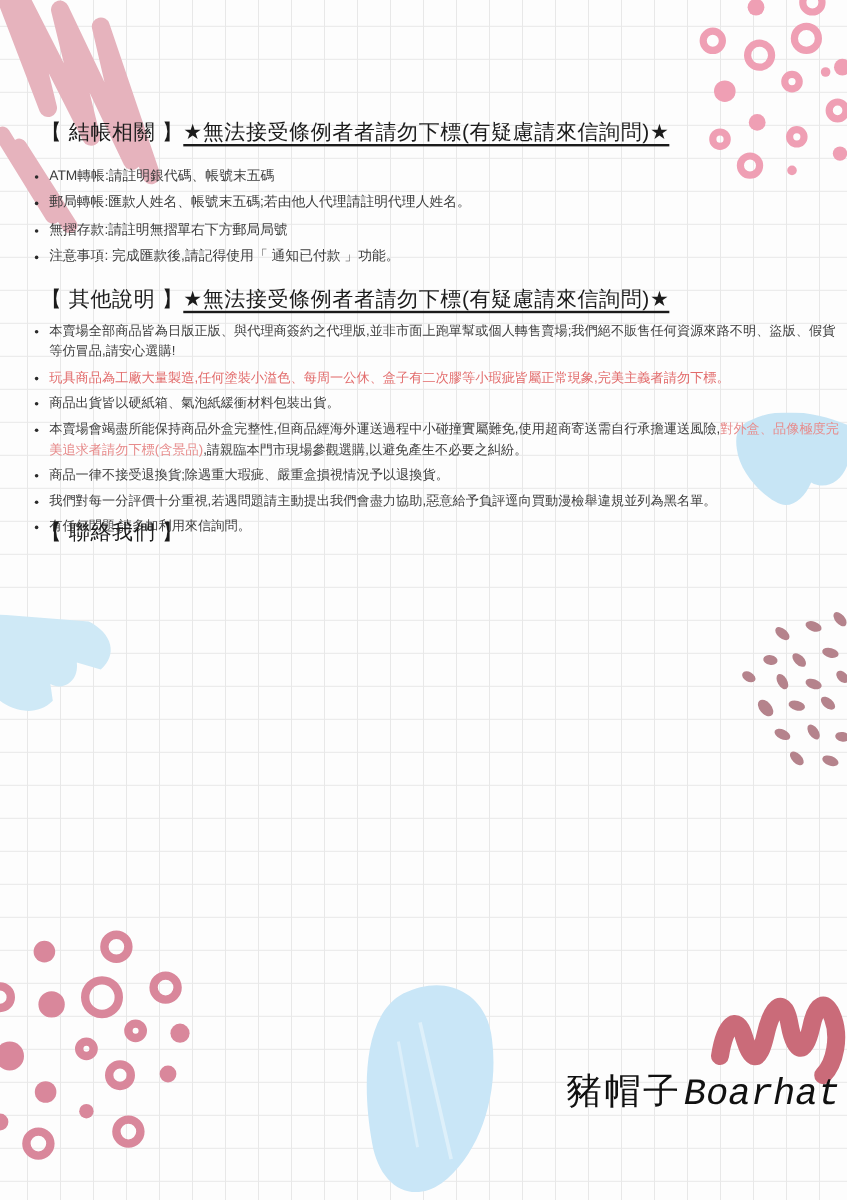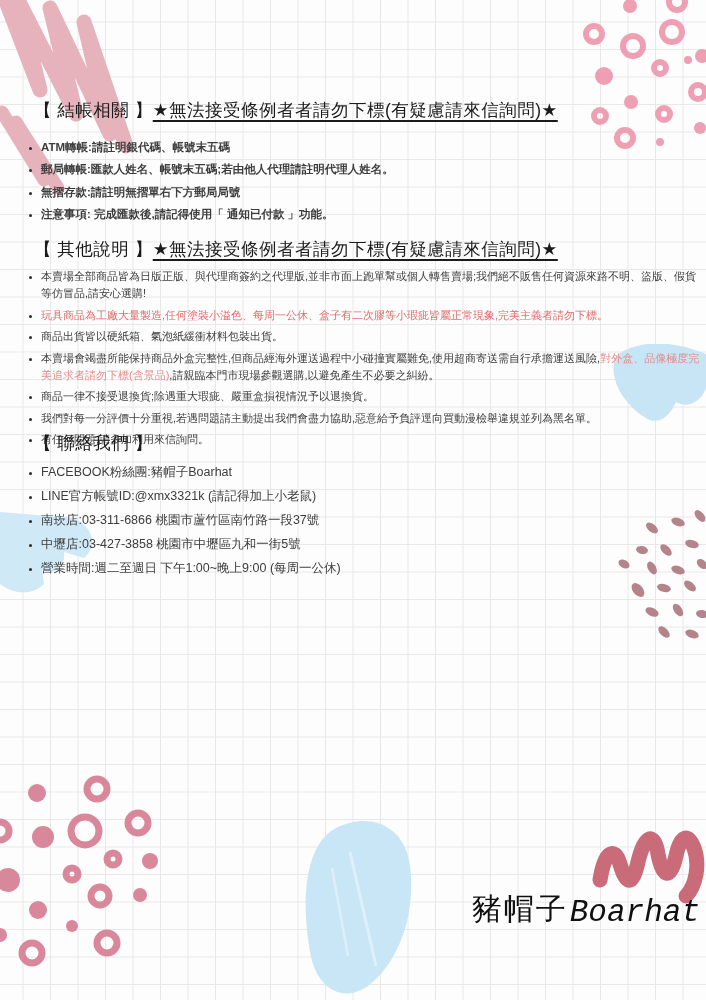--- a/index.html
+++ b/index.html
@@ -28,21 +28,21 @@
   }
   h2 .warn{
     text-decoration:underline;
     text-underline-offset:4px;
     text-decoration-thickness:1.5px;
   }
   ul{margin:0;padding-left:27px;list-style:disc;}
   li{color:#3d3d3d;}
   li::marker{font-size:9px;color:#2a2a2a;}
   .list-checkout{font-size:11.5px;line-height:1.5;}
-  .list-checkout li{margin-bottom:5px;font-weight:bold;}
+  .list-checkout li{margin-bottom:5px;}
   .list-other{font-size:11px;line-height:1.55;max-width:676px;}
   .list-other li{margin-bottom:4.5px;}
   .list-contact{font-size:12.5px;line-height:1.35;}
   .list-contact li{margin-bottom:7px;}
   .red{color:#e26b6b;}
   .red2{color:#e78b8b;}
   .logo{
     position:absolute;
     right:6px;top:889px;
     display:flex;align-items:flex-end;
@@ -178,26 +178,19 @@
     <li>商品出貨皆以硬紙箱、氣泡紙緩衝材料包裝出貨。</li>
     <li><span>本賣場會竭盡所能保持商品外盒完整性,但商品經海外運送過程中小碰撞實屬難免,使用超商寄送需自行承擔運送風險,</span><span class="red2">對外盒、品像極度完美追求者請勿下標(含景品)</span><span>,請親臨本門市現場參觀選購,以避免產生不必要之糾紛。</span></li>
     <li>商品一律不接受退換貨;除遇重大瑕疵、嚴重盒損視情況予以退換貨。</li>
     <li>我們對每一分評價十分重視,若遇問題請主動提出我們會盡力協助,惡意給予負評逕向買動漫檢舉違規並列為黑名單。</li>
     <li>有任何問題,請多加利用來信詢問。</li>
   </ul>
 
   <div class="section" style="top:431px">
     <h2><span>【 聯絡我們 】</span></h2>
   </div>
-  <ul class="list-contact" style="position:absolute;left:14px;top:464px">
-    <li>FACEBOOK粉絲團:豬帽子Boarhat</li>
-    <li>LINE官方帳號ID:@xmx3321k (請記得加上小老鼠)</li>
-    <li>南崁店:03-311-6866 桃園市蘆竹區南竹路一段37號</li>
-    <li>中壢店:03-427-3858 桃園市中壢區九和一街5號</li>
-    <li>營業時間:週二至週日 下午1:00~晚上9:00 (每周一公休)</li>
-  </ul>
 
   <div class="logo">
     <span class="logo-cjk">豬帽子</span>
     <span class="logo-latin">Boarhat</span>
   </div>
 
 </div>
 
 </body></html>

